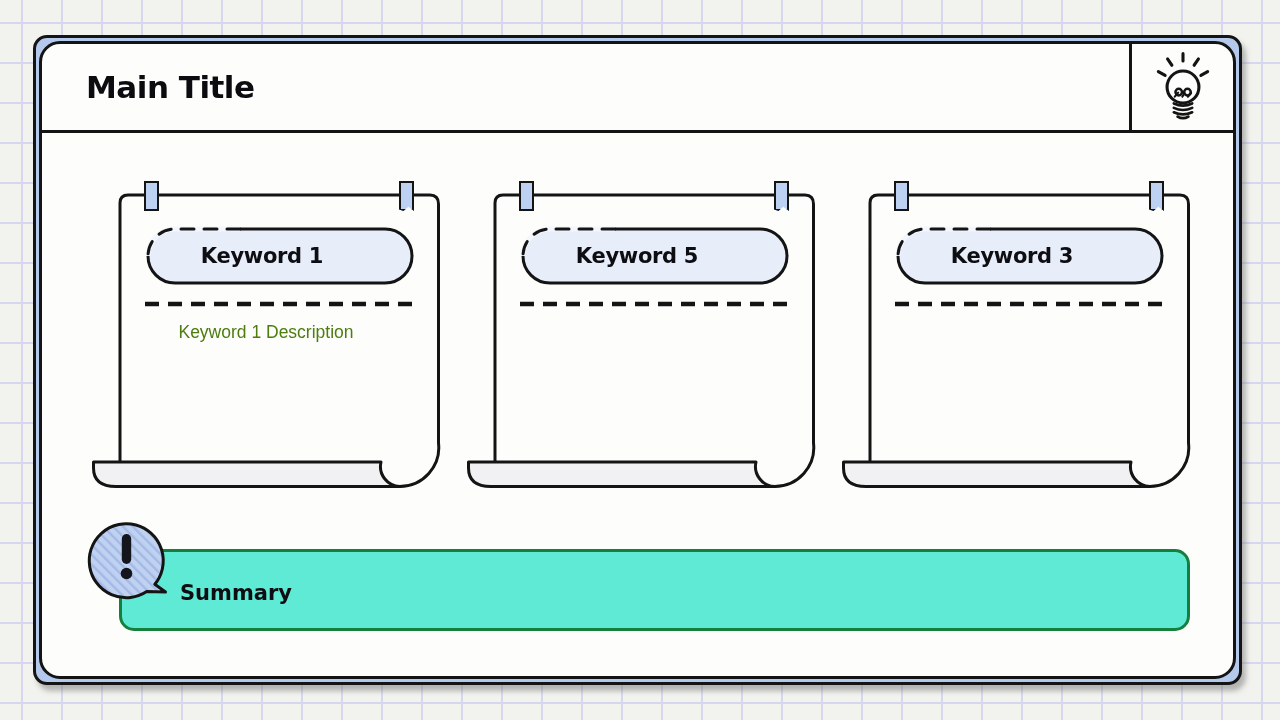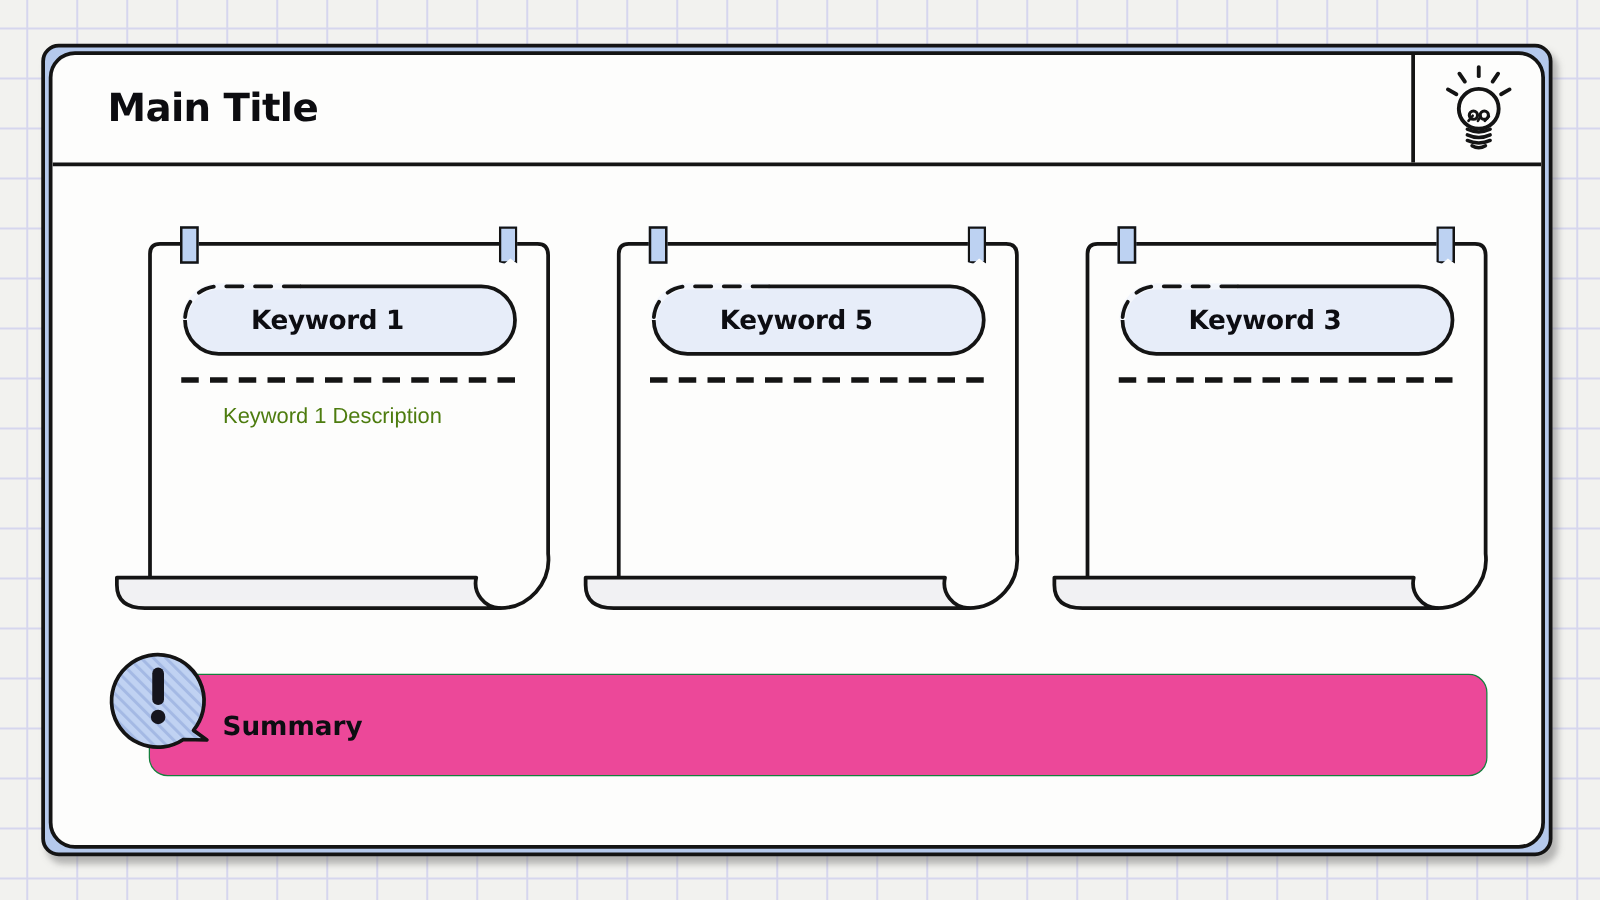--- a/index.html
+++ b/index.html
@@ -67,23 +67,23 @@
     font-family:"DejaVu Sans", sans-serif; font-weight:bold;
     font-size:21px; color:#0d0d12; letter-spacing:-0.3px;
   }
   .card-desc{
     position:absolute; left:28px; top:131px; width:296px;
     text-align:center;
     font-family:"Liberation Sans", sans-serif;
     font-size:17.5px; color:#4d7c0f;
   }
   .summary-box{
-    position:absolute; left:77px; top:406px; width:1071px; height:82px;
-    background:#ec4899;
-    border:1px solid #15803d; border-radius:15px;
+    position:absolute; left:77px; top:416px; width:1071px; height:82px;
+    background:#5eead4;
+    border:3px solid #15803d; border-radius:15px;
   }
   .summary-label{
     position:absolute; left:58px; top:29px;
     font-family:"DejaVu Sans", sans-serif; font-weight:bold;
     font-size:21px; color:#0d0d12;
   }
   .bubble{ position:absolute; left:44px; top:388px; overflow:visible; }
 </style>
 </head>
 <body>

